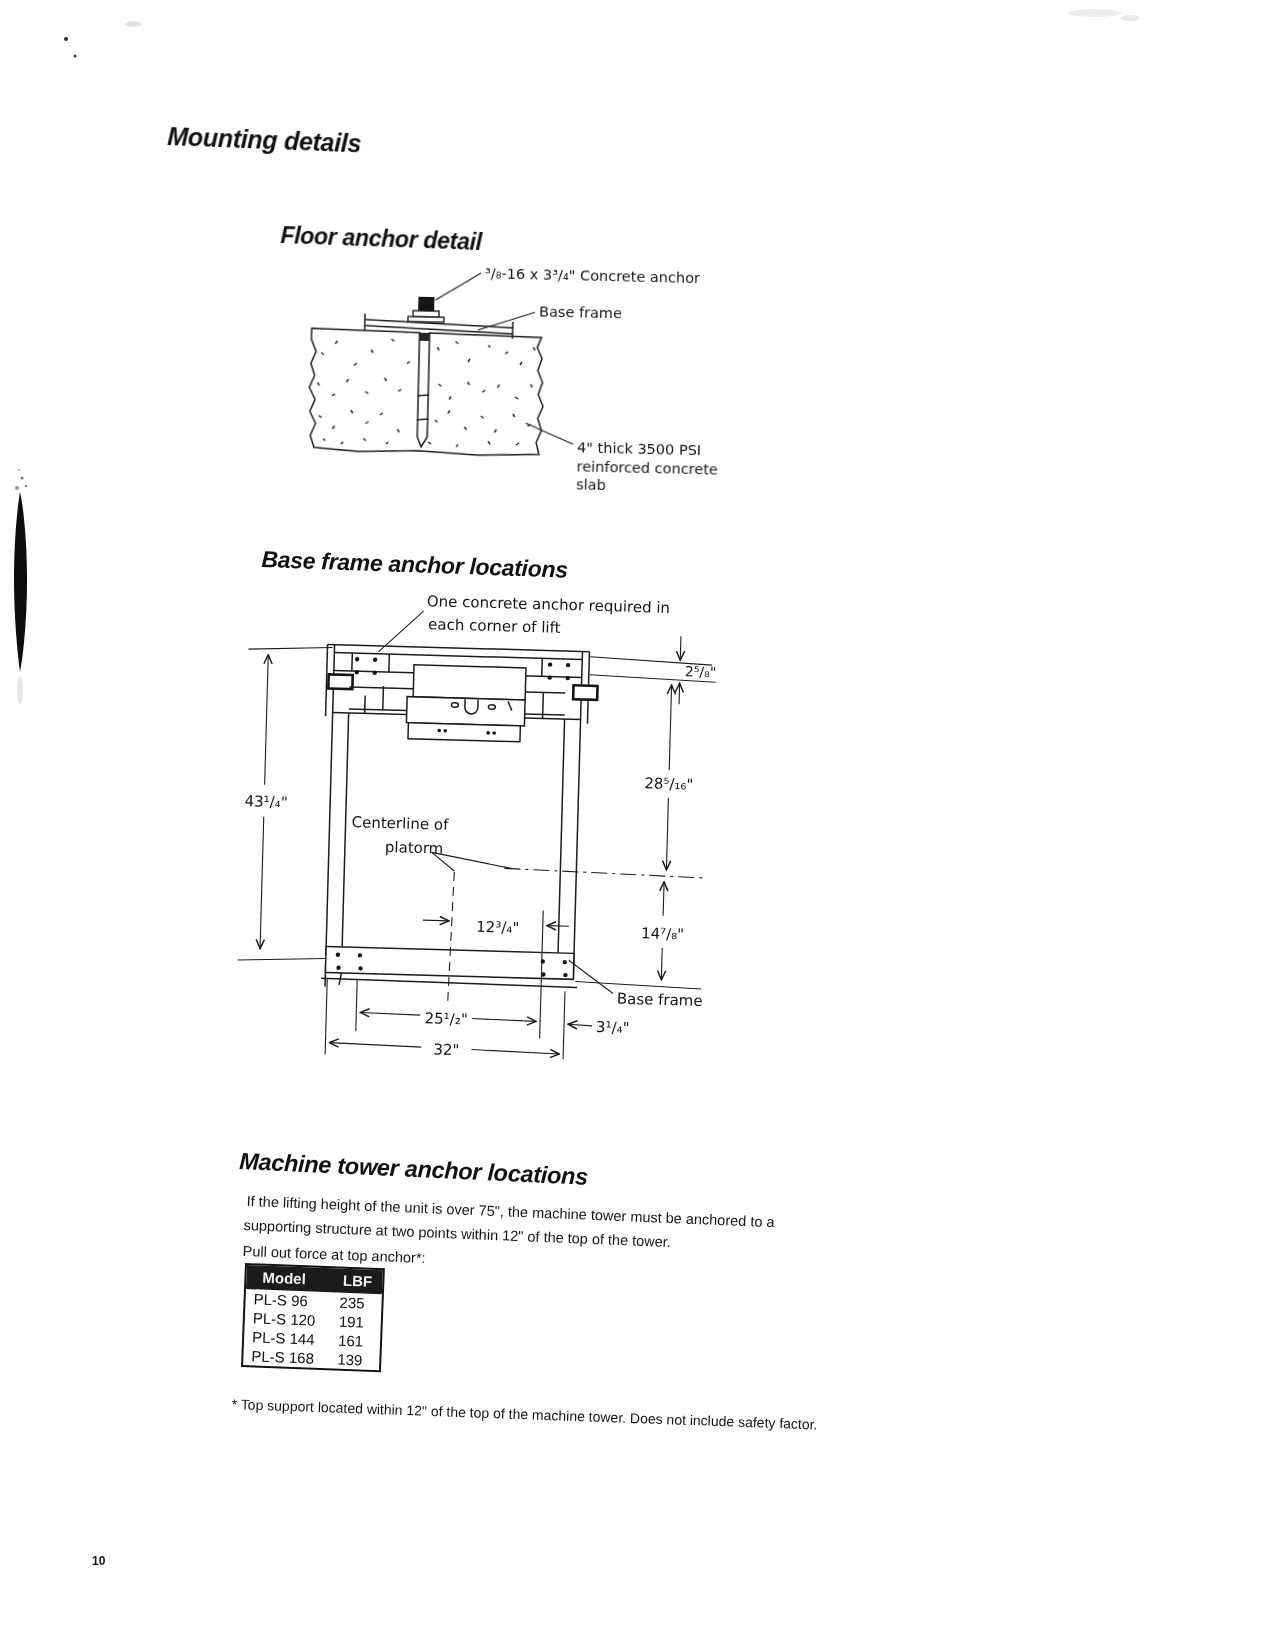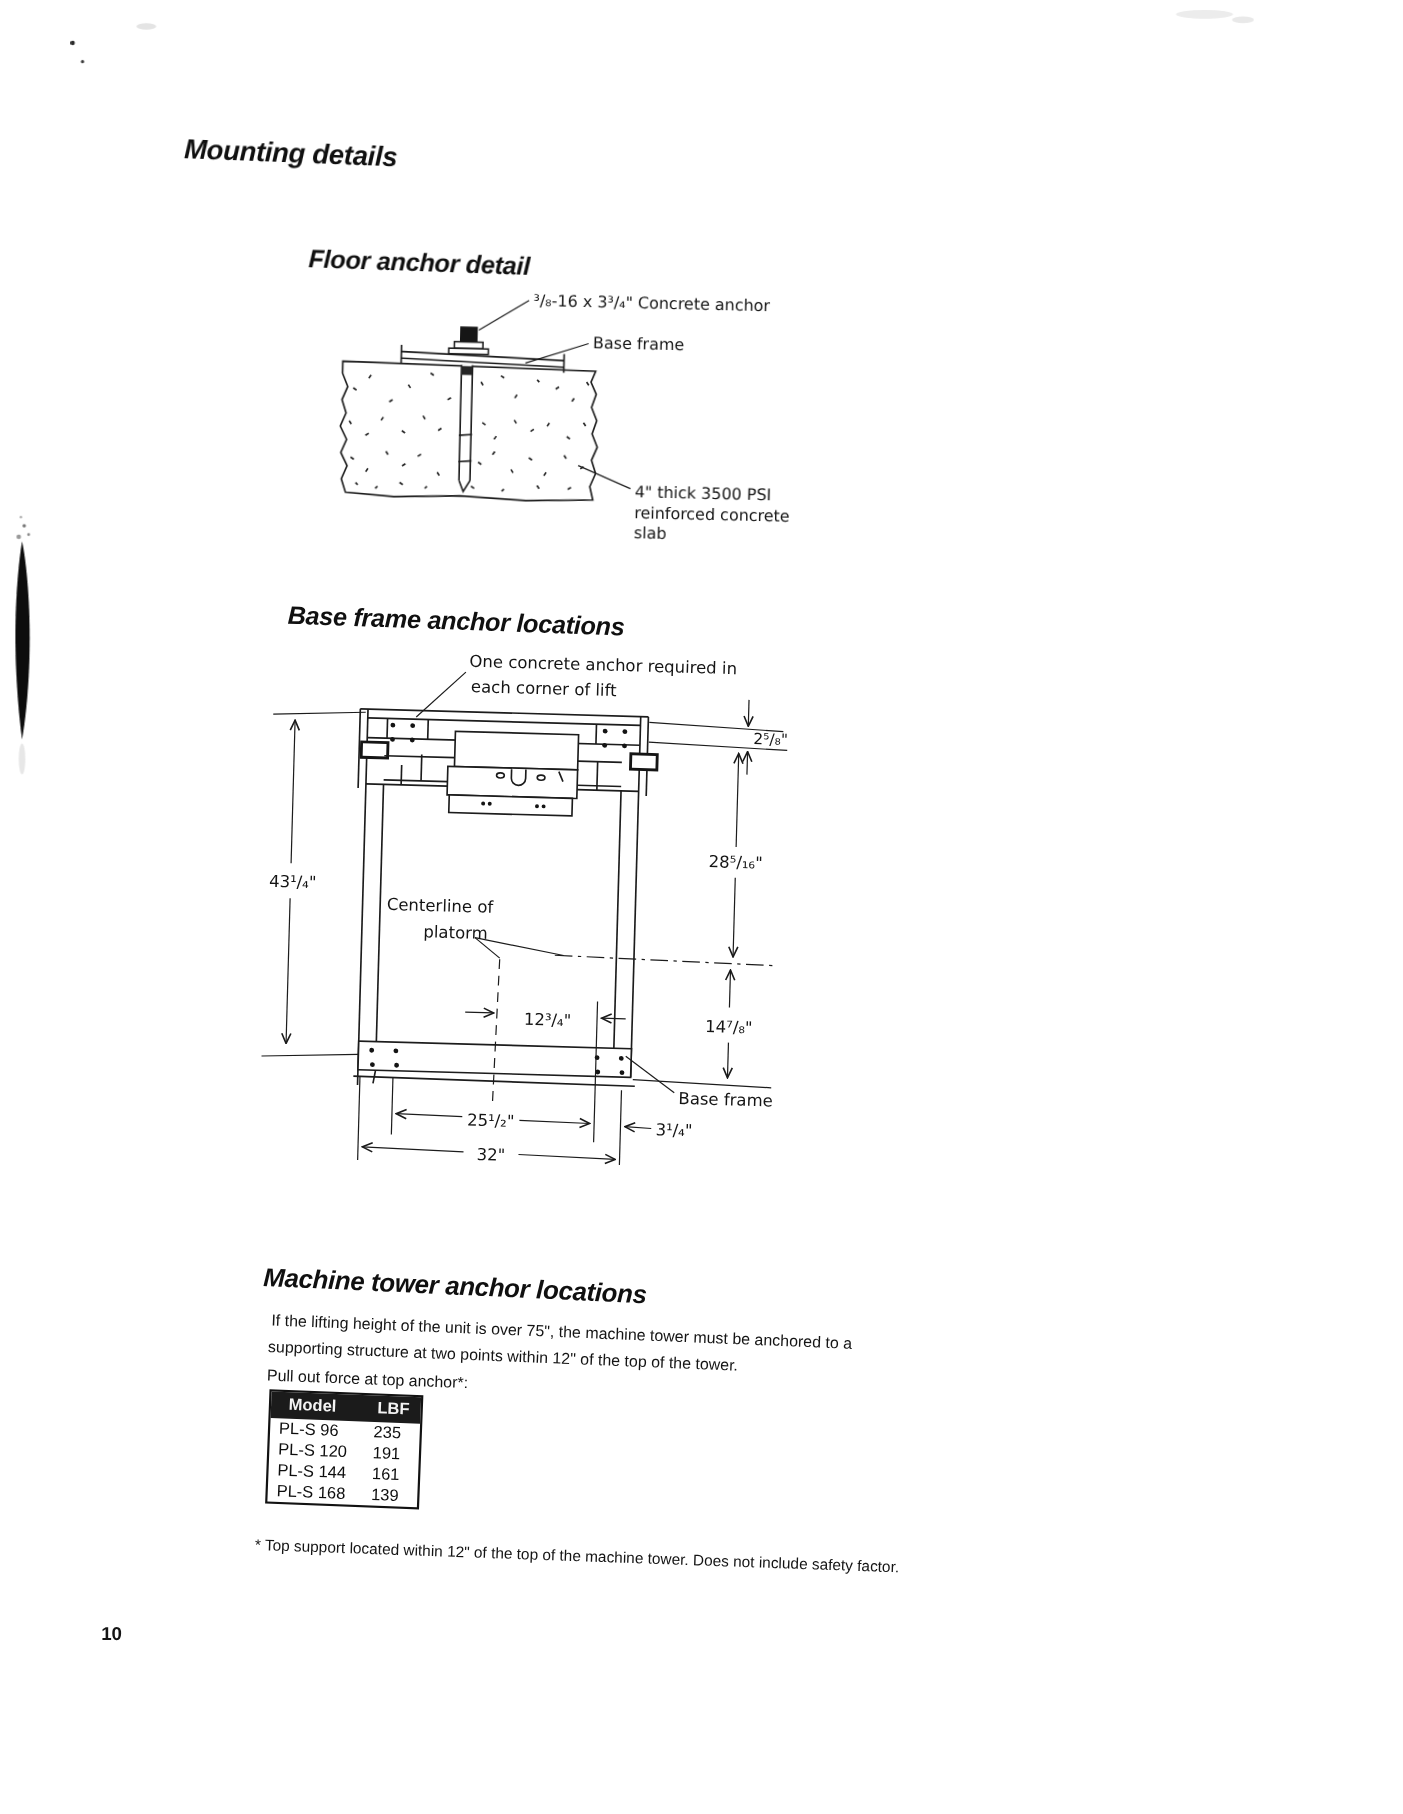--- a/index.html
+++ b/index.html
@@ -235,15 +235,15 @@
       <span class="c-lbf">161</span>
     </div>
     <div class="pt-row">
       <span class="c-model">PL-S 168</span>
       <span class="c-lbf">139</span>
     </div>
   </div>
 
   <div class="abs bl" style="left:232px;top:1396px;font-size:14px;transform:rotate(2deg);">* Top support located within 12" of the top of the machine tower.  Does not include safety factor.</div>
 
-  <div class="abs" style="left:92px;top:1476px;font-size:17px;font-weight:600;color:#141414;">10</div>
+  <div class="abs" style="left:92px;top:1554px;font-size:12px;font-weight:600;color:#141414;">10</div>
 
 </div>
 
 </body></html>

